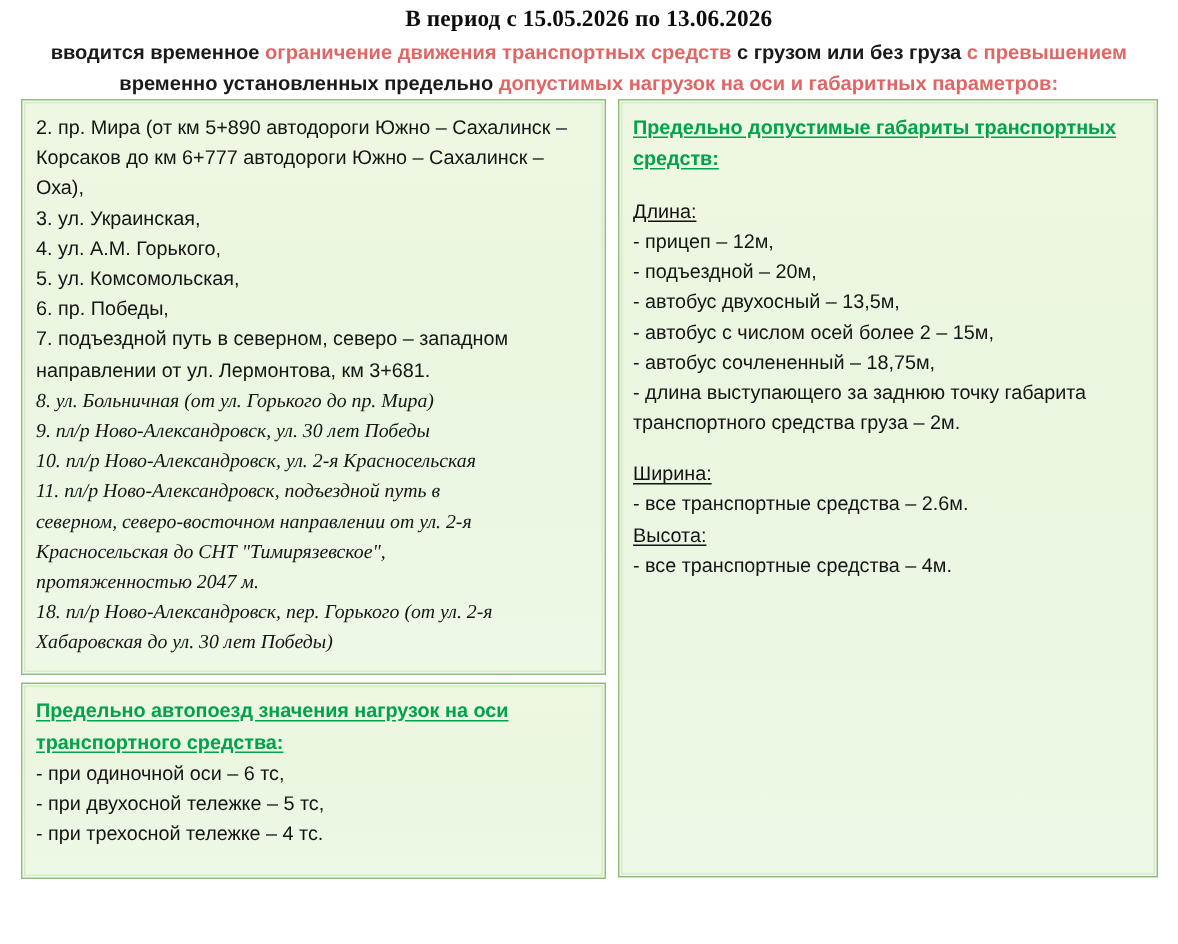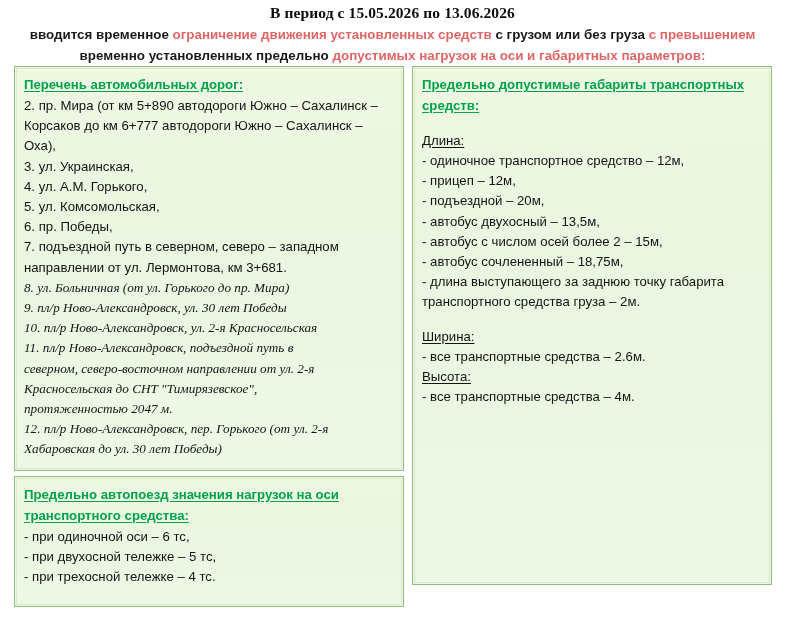--- a/index.html
+++ b/index.html
@@ -133,49 +133,48 @@
 
   .gap-sm { height: 14px; }
 </style>
 </head>
 <body>
 
 <div class="page">
 
   <div class="header">
     <div class="header-line1">В период с 15.05.2026 по 13.06.2026</div>
-    <div class="header-line2"><span>вводится временное </span><span class="hl-red">ограничение движения установленных средств</span><span> с грузом или без груза </span><span class="hl-red">с превышением</span></div>
+    <div class="header-line2"><span>вводится временное </span><span class="hl-red">ограничение движения транспортных средств</span><span> с грузом или без груза </span><span class="hl-red">с превышением</span></div>
     <div class="header-line3"><span>временно установленных предельно </span><span class="hl-red">допустимых нагрузок на оси и габаритных параметров:</span></div>
   </div>
 
   <div class="table-wrap">
 
     <div class="col-left">
 
       <div class="cell cell-roads">
-        <span class="sec-title">Перечень автомобильных дорог:</span>
         <ul class="plain">
           <li class="sans">2. пр. Мира (от км 5+890 автодороги Южно – Сахалинск –</li>
           <li class="sans">Корсаков до км 6+777 автодороги Южно – Сахалинск – Оха),</li>
           <li class="sans">3. ул. Украинская,</li>
           <li class="sans">4. ул. А.М. Горького,</li>
           <li class="sans">5. ул. Комсомольская,</li>
           <li class="sans">6. пр. Победы,</li>
           <li class="sans">7. подъездной путь в северном, северо – западном</li>
           <li class="sans">направлении от ул. Лермонтова, км 3+681.</li>
         </ul>
         <ul class="plain">
           <li class="serif">8. ул. Больничная (от ул. Горького до пр. Мира)</li>
           <li class="serif">9. пл/р Ново-Александровск, ул. 30 лет Победы</li>
           <li class="serif">10. пл/р Ново-Александровск, ул. 2-я Красносельская</li>
           <li class="serif">11. пл/р Ново-Александровск, подъездной путь в</li>
           <li class="serif">северном, северо-восточном направлении от ул. 2-я</li>
           <li class="serif">Красносельская до СНТ "Тимирязевское",</li>
           <li class="serif">протяженностью 2047 м.</li>
-          <li class="serif">12. пл/р Ново-Александровск, пер. Горького (от ул. 2-я</li>
+          <li class="serif">18. пл/р Ново-Александровск, пер. Горького (от ул. 2-я</li>
           <li class="serif">Хабаровская до ул. 30 лет Победы)</li>
         </ul>
       </div>
 
       <div class="cell cell-axle">
         <span class="sec-title">Предельно автопоезд значения нагрузок на оси</span>
         <span class="sec-title">транспортного средства:</span>
         <ul class="plain">
           <li class="sans">- при одиночной оси – 6 тс,</li>
           <li class="sans">- при двухосной тележке – 5 тс,</li>
@@ -188,21 +187,20 @@
     <div class="col-right">
 
       <div class="cell cell-dims">
         <span class="sec-title">Предельно допустимые габариты транспортных</span>
         <span class="sec-title">средств:</span>
 
         <div class="gap-sm"></div>
 
         <span class="sub-title">Длина:</span>
         <ul class="plain">
-          <li class="sans">- одиночное транспортное средство – 12м,</li>
           <li class="sans">- прицеп – 12м,</li>
           <li class="sans">- подъездной – 20м,</li>
           <li class="sans">- автобус двухосный – 13,5м,</li>
           <li class="sans">- автобус с числом осей более 2 – 15м,</li>
           <li class="sans">- автобус сочлененный – 18,75м,</li>
           <li class="sans">- длина выступающего за заднюю точку габарита</li>
           <li class="sans">транспортного средства груза – 2м.</li>
         </ul>
 
         <div class="gap-sm"></div>

